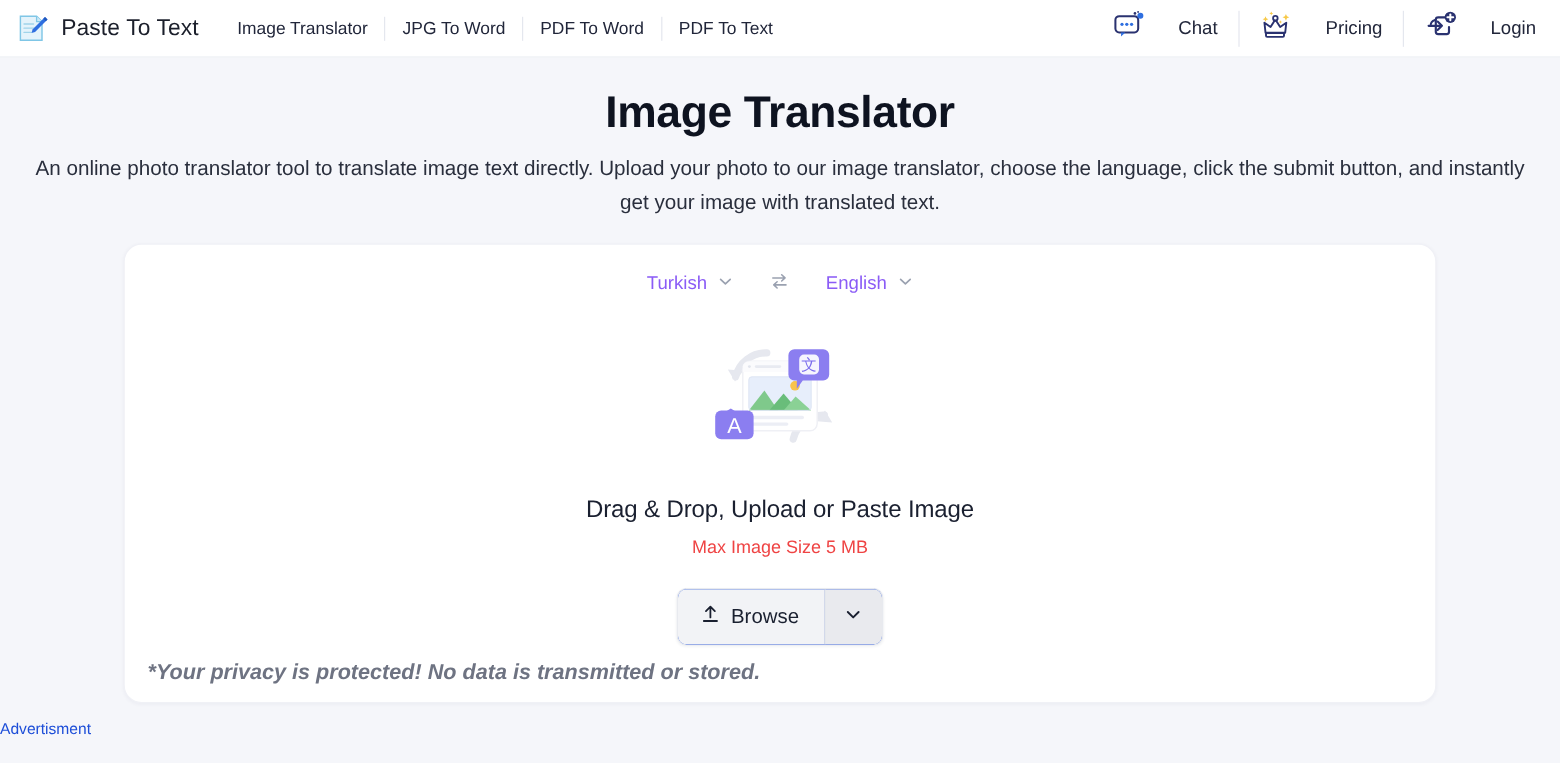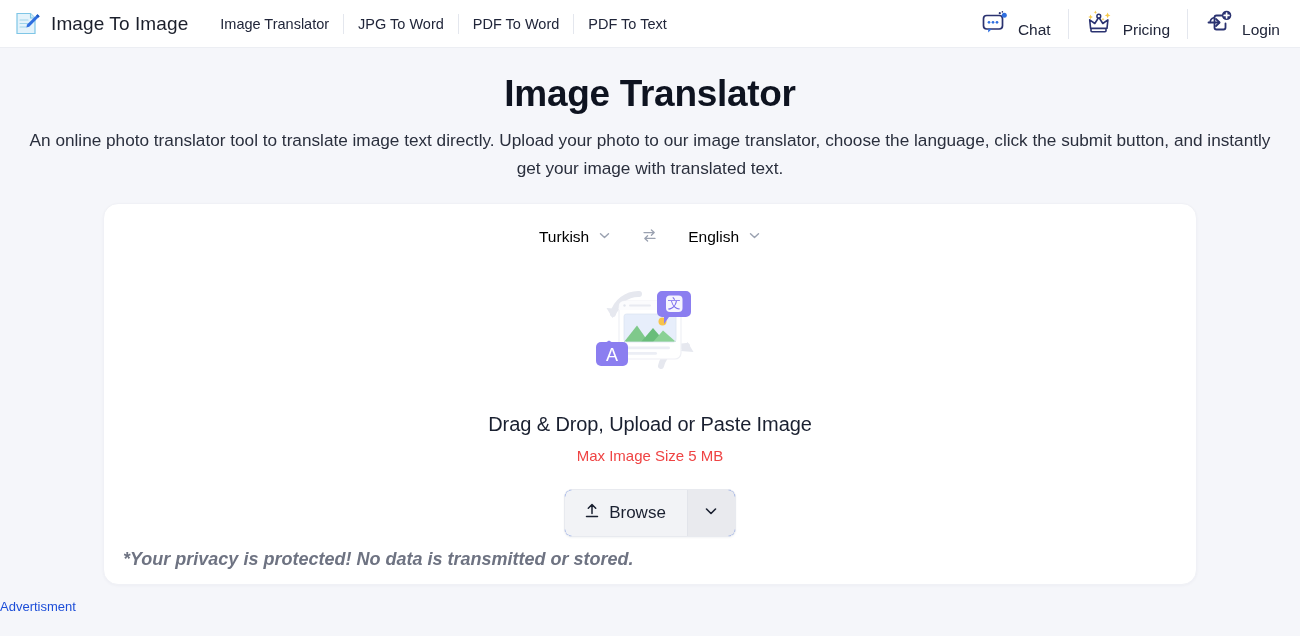--- a/index.html
+++ b/index.html
@@ -27,21 +27,21 @@
   }
   .nav { display: flex; align-items: center; }
   .nav-item {
     font-size: 14.5px; color: #21263a; padding: 0 14px;
     white-space: nowrap; cursor: pointer; line-height: 20px;
     border-left: 1px solid #e4e7ee;
   }
   .nav-item:first-child { border-left: none; padding-left: 14px; }
   .header-right { margin-left: auto; display: flex; align-items: center; }
   .hr-item {
-    display: flex; align-items: flex-end; gap: 9px;
+    display: flex; align-items: center; gap: 27px;
     padding: 0 17px; cursor: pointer;
     border-left: 1px solid #e4e7ee;
     height: 30px;
   }
   .hr-item:first-child { border-left: none; }
   .hr-item:last-child { padding-right: 2px; }
   .hr-label { font-size: 15.5px; color: #21263a; white-space: nowrap; }
   .ico { display: block; }
 
   
@@ -65,21 +65,21 @@
     padding: 16px 18px 14px;
     position: relative;
   }
 
   .lang-bar {
     display: flex; align-items: center; justify-content: center;
     gap: 30px; height: 30px; margin-top: 2px;
   }
   .lang-sel {
     display: flex; align-items: center; gap: 9px;
-    font-size: 15.5px; color: #000000; cursor: pointer;
+    font-size: 15.5px; color: #8b5cf6; cursor: pointer;
   }
   .swap-btn { cursor: pointer; display: flex; align-items: center; }
 
   .drop-zone {
     display: flex; flex-direction: column; align-items: center;
     padding-top: 22px;
   }
   .illus { width: 118px; height: 112px; position: relative; }
   .dz-title {
     font-size: 20px; color: #1a2030; margin-top: 23px; letter-spacing: -.1px;
@@ -128,21 +128,21 @@
         <path d="M18.5 4.5 v4.5 h4.5" fill="#cfeaf7" stroke="#7fc6e6" stroke-width="1.1"></path>
         <g stroke="#9fd4ea" stroke-width="1.1" stroke-linecap="round">
           <line x1="8" y1="11" x2="16" y2="11"></line>
           <line x1="8" y1="14.5" x2="17" y2="14.5"></line>
           <line x1="8" y1="18" x2="14" y2="18"></line>
         </g>
         <path d="M25.5 5.2 l2.1 2.1 -10.4 10.4 -2.9 .8 .8 -2.9 z" fill="#2f6fe0"></path>
         <path d="M25.5 5.2 l2.1 2.1 -1.4 1.4 -2.1 -2.1 z" fill="#1f57bd"></path>
       </svg>
     </span>
-    <span class="brand-name">Image To Image</span>
+    <span class="brand-name">Paste To Text</span>
   </div>
 
   <div class="nav">
     <div class="nav-item">Image Translator</div>
     <div class="nav-item">JPG To Word</div>
     <div class="nav-item">PDF To Word</div>
     <div class="nav-item">PDF To Text</div>
   </div>
 
   <div class="header-right">

